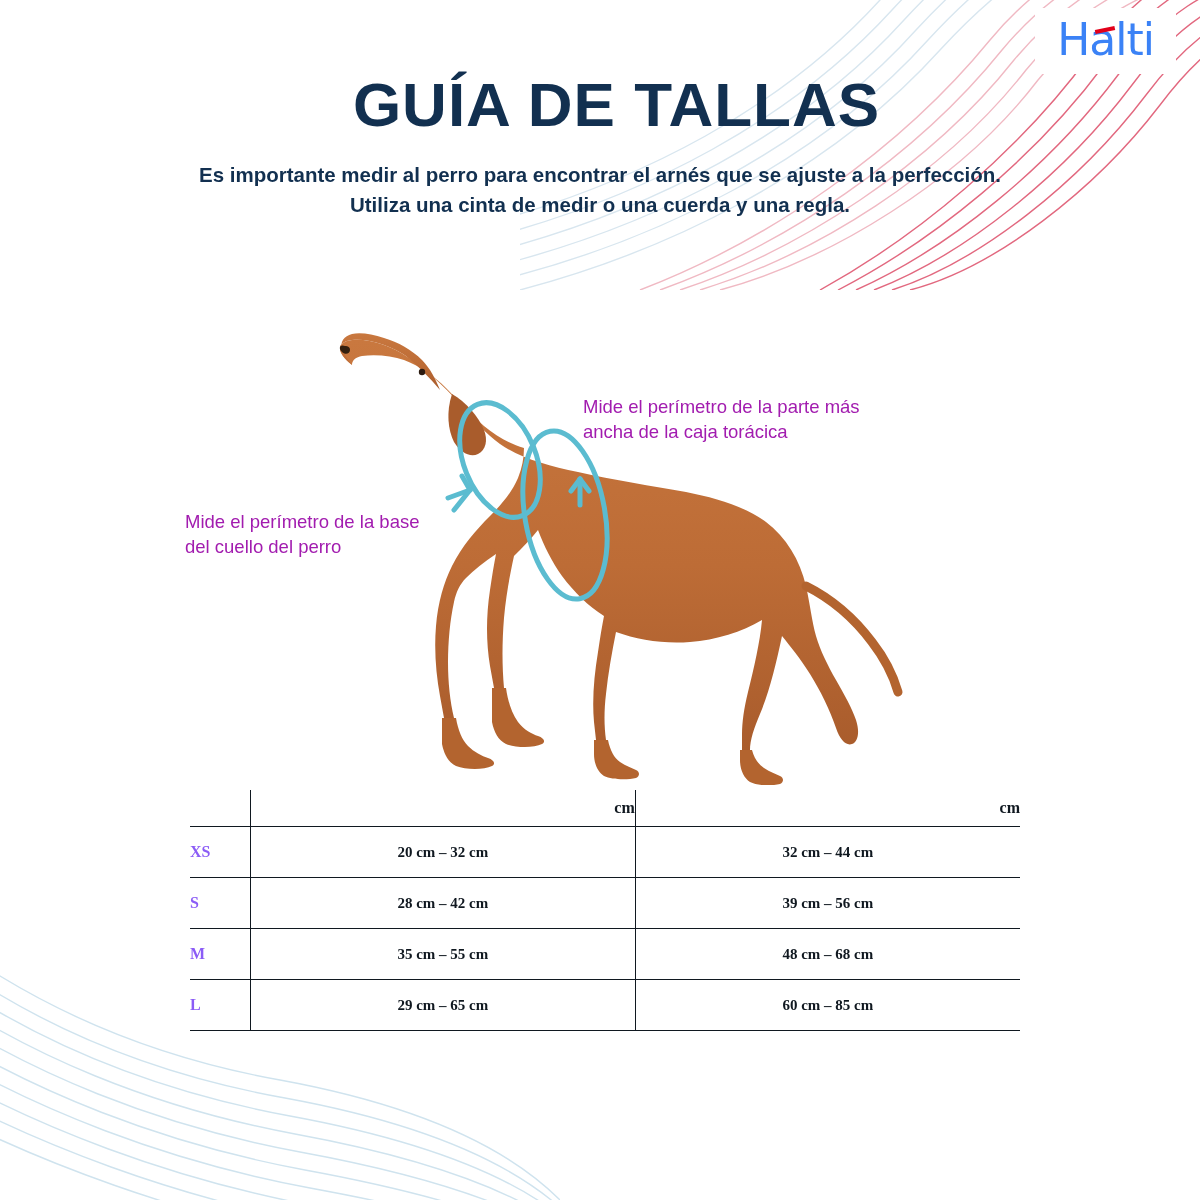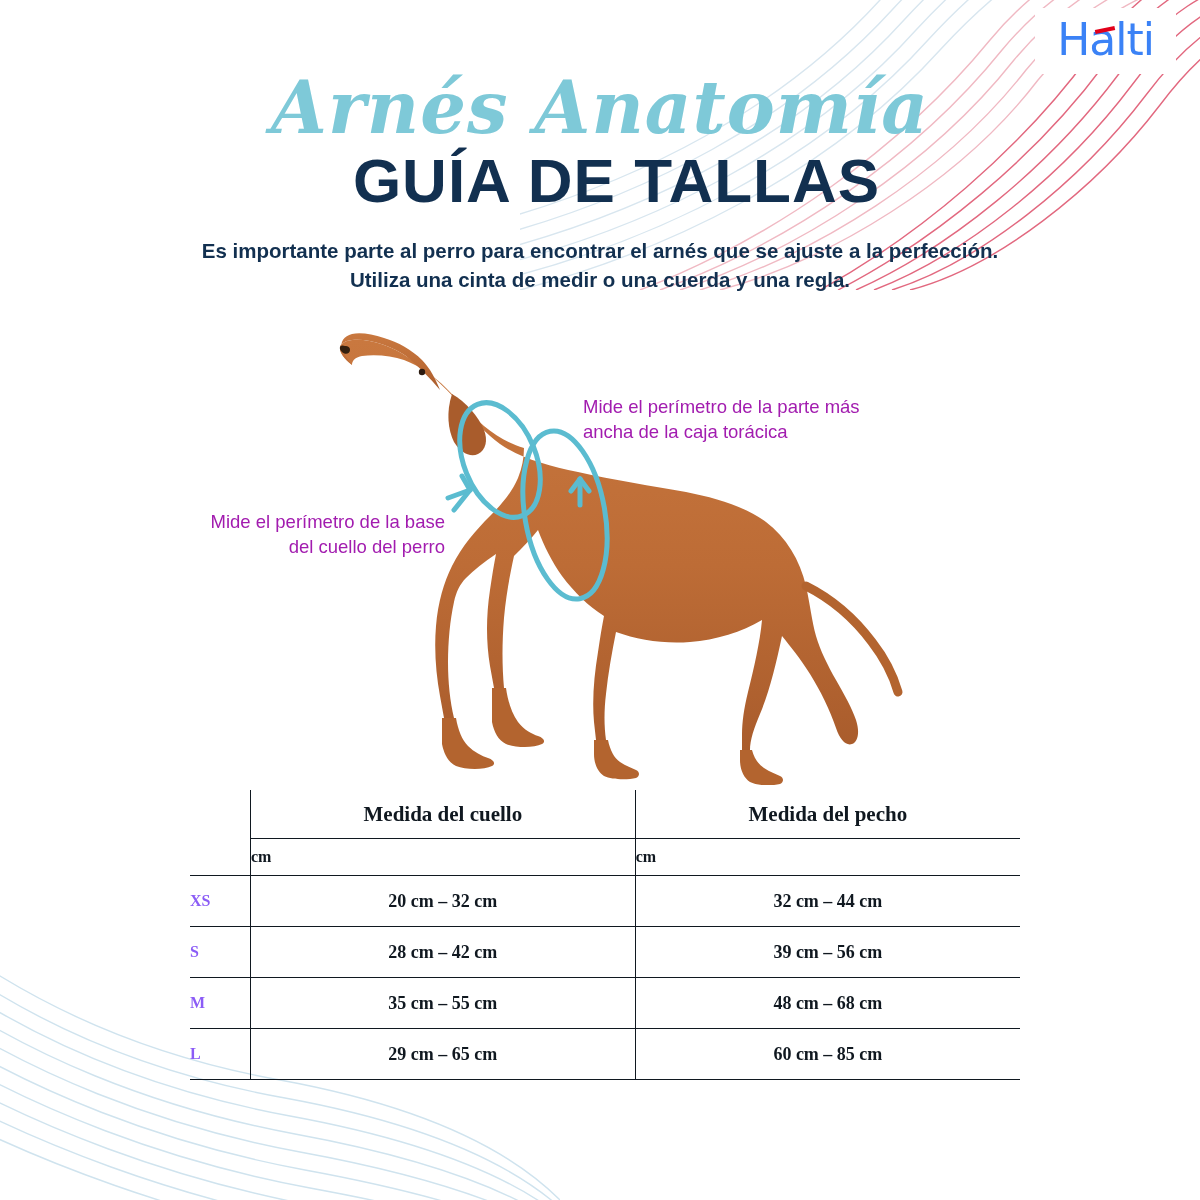--- a/index.html
+++ b/index.html
@@ -99,21 +99,21 @@
     height: 455px;
   }
   .callout {
     position: absolute;
     font-family: "Liberation Sans", sans-serif;
     font-size: 18.5px;
     color: #a21caf;
     line-height: 1.35;
   }
   #callout-chest { top: 65px; left: 583px; width: 330px; text-align: left; }
-  #callout-neck { top: 180px; left: 185px; width: 260px; text-align: right; }
+  #callout-neck { top: 180px; left: 185px; width: 260px; text-align: left; }
 
   
   .table-wrap {
     position: absolute;
     top: 790px;
     left: 190px;
     width: 830px;
   }
   table.size-table {
     border-collapse: collapse;
@@ -131,38 +131,38 @@
     color: #101820;
     text-align: center;
     height: 48px;
     vertical-align: middle;
   }
   .th-unit {
     font-family: "Liberation Serif", serif;
     font-weight: bold;
     font-size: 16px;
     color: #101820;
-    text-align: left;
+    text-align: right;
     height: 36px;
     vertical-align: middle;
   }
   .size-label {
     font-family: "Liberation Serif", serif;
     font-weight: bold;
     font-size: 16px;
     color: #8b5cf6;
     text-align: left;
     width: 60px;
     height: 50px;
     vertical-align: middle;
   }
   .cell-val {
     font-family: "Liberation Serif", serif;
     font-weight: bold;
-    font-size: 18px;
+    font-size: 15px;
     color: #101820;
     text-align: center;
     height: 50px;
     vertical-align: middle;
   }
   .b-b { border-bottom: 1.6px solid #101820; }
   .b-r { border-right: 1.6px solid #101820; }
   .b-l { border-left: 1.6px solid #101820; }
   .col-size { width: 60px; }
   .col-neck { width: 385px; }
@@ -213,24 +213,23 @@
     <path d="M-20,220 C98,284 245,336 385,362"></path>
   </g>
 </svg>
 
 <div class="logo-box">
   <span class="logo-text">Halti</span>
   <span class="logo-strike"></span>
 </div>
 
 <div class="header">
-  <h1 class="title-script">Arnés Anatomía</h1>
   <h2 class="title-main">GUÍA DE TALLAS</h2>
   <p class="subtitle">
-    <span>Es importante parte al perro para encontrar el arnés que se ajuste a la perfección.</span><br>
+    <span>Es importante medir al perro para encontrar el arnés que se ajuste a la perfección.</span><br>
     <span>Utiliza una cinta de medir o una cuerda y una regla.</span>
   </p>
 </div>
 
 <div class="illustration">
 
   <svg width="1200" height="455" viewBox="0 0 1200 455" xmlns="http://www.w3.org/2000/svg">
     <defs>
       <linearGradient id="dogfur" x1="0" y1="0" x2="0" y2="1">
         <stop offset="0%" stop-color="#c9783f"></stop>
@@ -336,25 +335,20 @@
 
 <div class="table-wrap">
   <table class="size-table">
     <colgroup>
       <col class="col-size">
         <col class="col-neck">
         <col class="col-chest">
     </colgroup>
     <tbody>
       <tr>
-        <td></td>
-        <td class="th-group b-b b-r b-l">Medida del cuello</td>
-        <td class="th-group b-b">Medida del pecho</td>
-      </tr>
-      <tr>
         <td class="b-b"></td>
         <td class="th-unit b-b b-r b-l">cm</td>
         <td class="th-unit b-b">cm</td>
       </tr>
 
       <tr>
         <td class="size-label b-b">XS</td>
         <td class="cell-val b-b b-r b-l">20 cm – 32 cm</td>
         <td class="cell-val b-b">32 cm – 44 cm</td>
       </tr>

